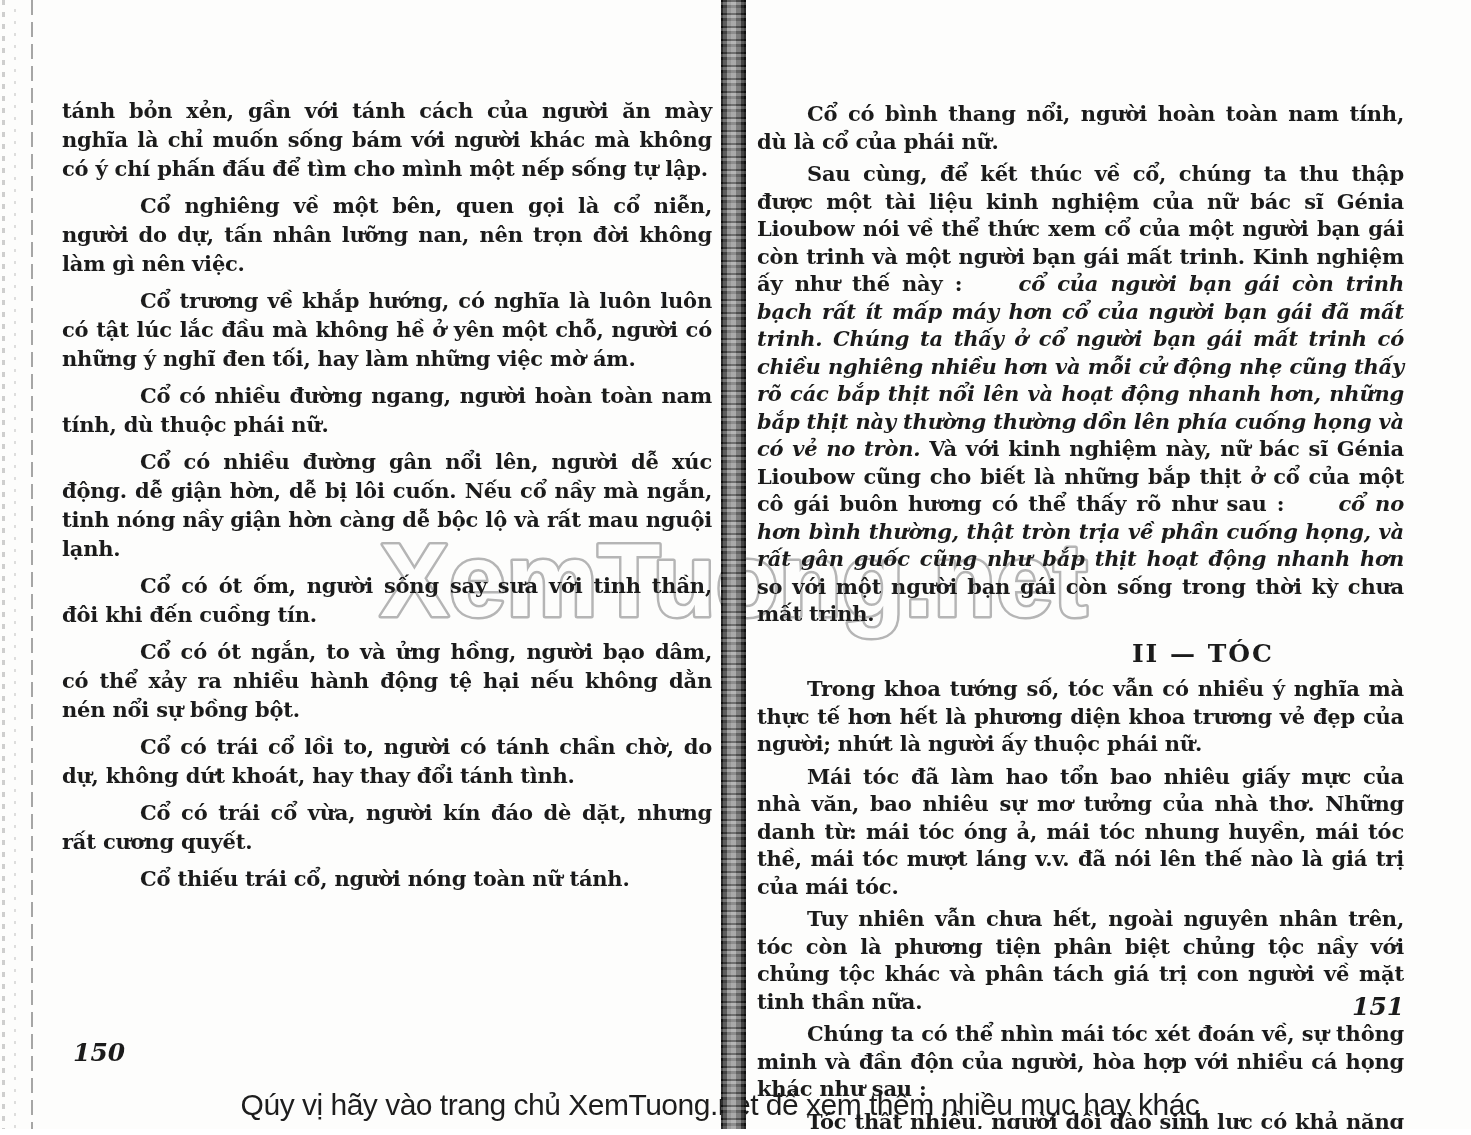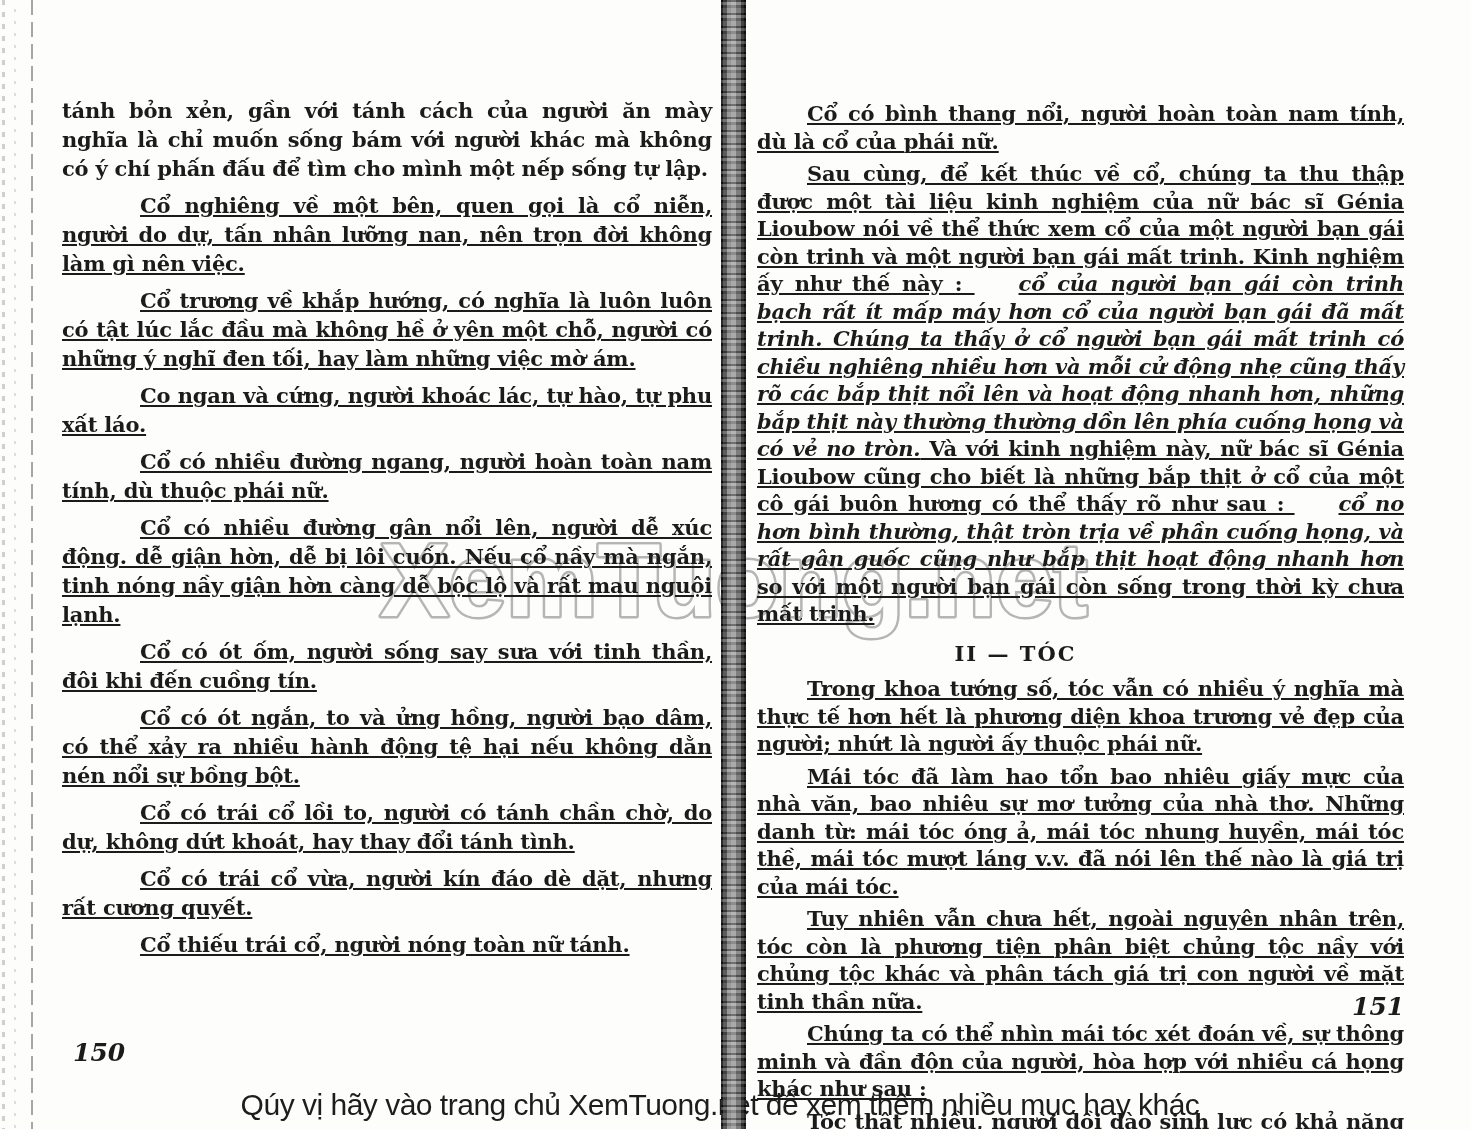--- a/index.html
+++ b/index.html
@@ -4,24 +4,24 @@
 <style>
   html,body{margin:0;padding:0;background:#ffffff;}
   .scan{position:relative;width:1471px;height:1129px;background:#fdfdfc;overflow:hidden;
         font-family:"DejaVu Serif",serif;color:#1b1b1b;}
   
   .col{position:absolute;text-align:justify;font-weight:bold;letter-spacing:-0.2px;}
   .col-left{left:62px;top:96px;width:650px;font-size:21px;line-height:29px;}
   .col-right{left:757px;top:100px;width:647px;font-size:21px;line-height:27.5px;}
   .para{margin:0 0 8px 0;}
   .col-right .para{margin-bottom:5px;}
-  .para.indent{text-indent:78px;text-decoration:underline;}
+  .para.indent{text-indent:78px;}
   .col-right .para.indent{text-indent:50px;}
   .it{font-style:italic;margin-left:44px;}
-  .heading{font-size:21px;font-weight:bold;text-align:center;margin:12px 130px 8px 0;
+  .heading{font-size:25px;font-weight:bold;text-align:right;margin:12px 130px 8px 0;
            letter-spacing:2px;text-indent:0;}
   .pagenum{position:absolute;font-size:25px;font-weight:bold;z-index:2;font-style:italic;}
   .pagenum-left{left:73px;top:1038px;}
   .pagenum-right{left:1352px;top:992px;}
   
   .spine{position:absolute;left:721px;top:0;width:25px;height:1135px;z-index:6;
     background:
       repeating-linear-gradient(180deg, rgba(0,0,0,.30) 0 2px, rgba(255,255,255,.22) 2px 5px,
         rgba(0,0,0,.12) 5px 8px, rgba(255,255,255,.10) 8px 13px),
       linear-gradient(90deg,#161616 0 2px,#4a4a4a 2px 6px,#8d8d8d 6px 10px,#a0a0a0 10px 15px,
@@ -45,21 +45,20 @@
 
 <div class="scan">
 
   <div class="edge-noise"></div>
 
   <div>
     <div class="col col-left" id="left-col">
         <p class="para"><span>tánh bỏn xẻn, gần với tánh cách của người ăn mày nghĩa là chỉ muốn sống bám với người khác mà không có ý chí phấn đấu để tìm cho mình một nếp sống tự lập.</span></p>
         <p class="para indent"><span>Cổ nghiêng về một bên, quen gọi là cổ niễn, người do dự, tấn nhân lưỡng nan, nên trọn đời không làm gì nên việc.</span></p>
         <p class="para indent"><span>Cổ trương về khắp hướng, có nghĩa là luôn luôn có tật lúc lắc đầu mà không hề ở yên một chỗ, người có những ý nghĩ đen tối, hay làm những việc mờ ám.</span></p>
-        <p class="para indent"><span>Co ngan và cứng, người khoác lác, tự hào, tự phu xất láo.</span></p>
         <p class="para indent"><span>Cổ có nhiều đường ngang, người hoàn toàn nam tính, dù thuộc phái nữ.</span></p>
         <p class="para indent"><span>Cổ có nhiều đường gân nổi lên, người dễ xúc động. dễ giận hờn, dễ bị lôi cuốn. Nếu cổ nầy mà ngắn, tinh nóng nầy giận hờn càng dễ bộc lộ và rất mau nguội lạnh.</span></p>
         <p class="para indent"><span>Cổ có ót ốm, người sống say sưa với tinh thần, đôi khi đến cuồng tín.</span></p>
         <p class="para indent"><span>Cổ có ót ngắn, to và ửng hồng, người bạo dâm, có thể xảy ra nhiều hành động tệ hại nếu không dằn nén nổi sự bồng bột.</span></p>
         <p class="para indent"><span>Cổ có trái cổ lồi to, người có tánh chần chờ, do dự, không dứt khoát, hay thay đổi tánh tình.</span></p>
         <p class="para indent"><span>Cổ có trái cổ vừa, người kín đáo dè dặt, nhưng rất cương quyết.</span></p>
         <p class="para indent"><span>Cổ thiếu trái cổ, người nóng toàn nữ tánh.</span></p>
       </div>
     <div class="pagenum pagenum-left">150</div>
   </div>

